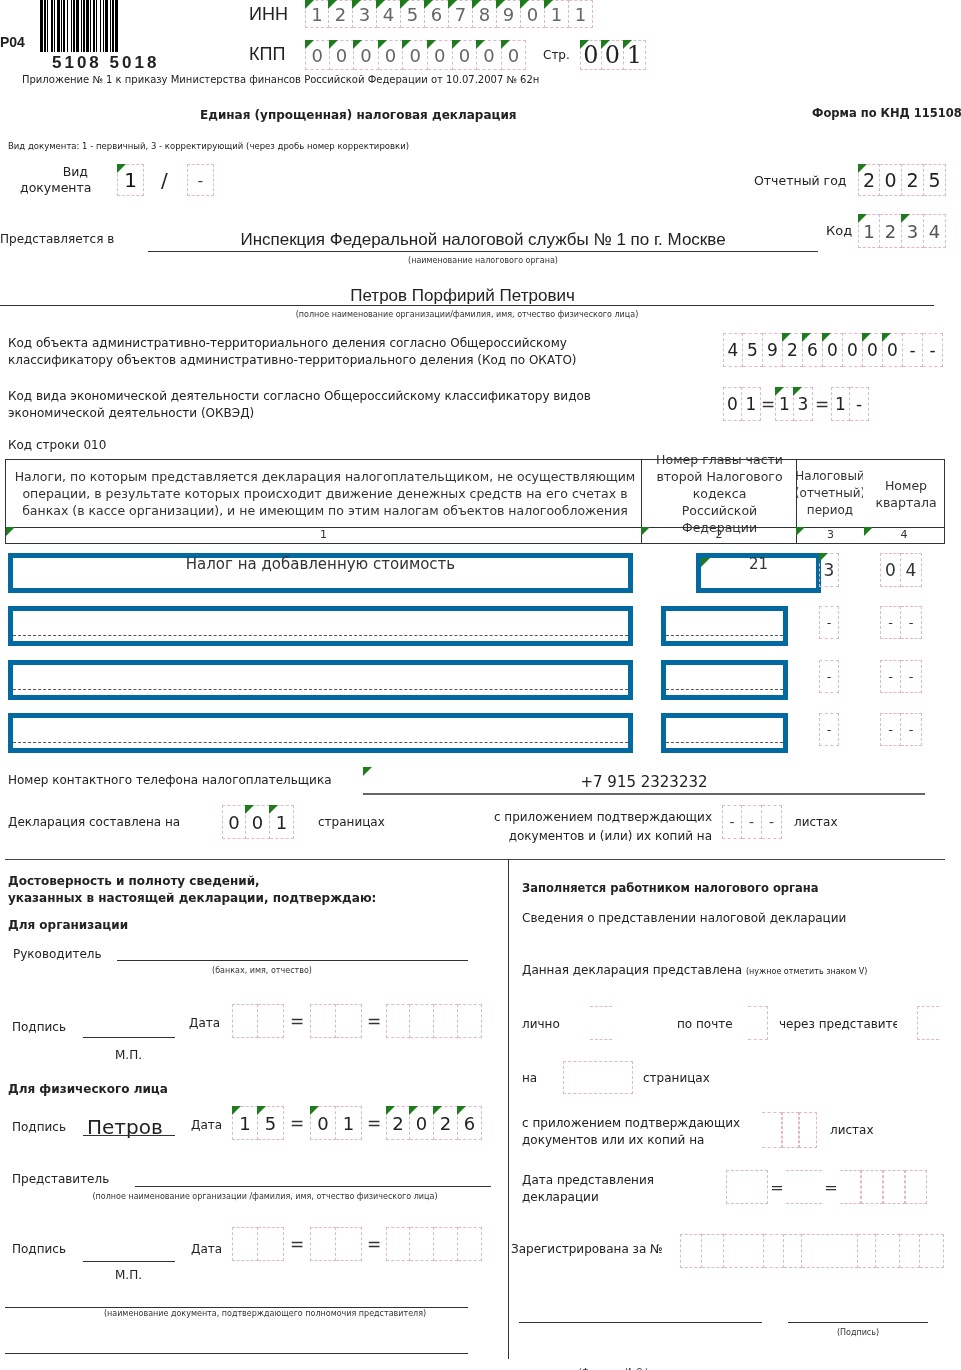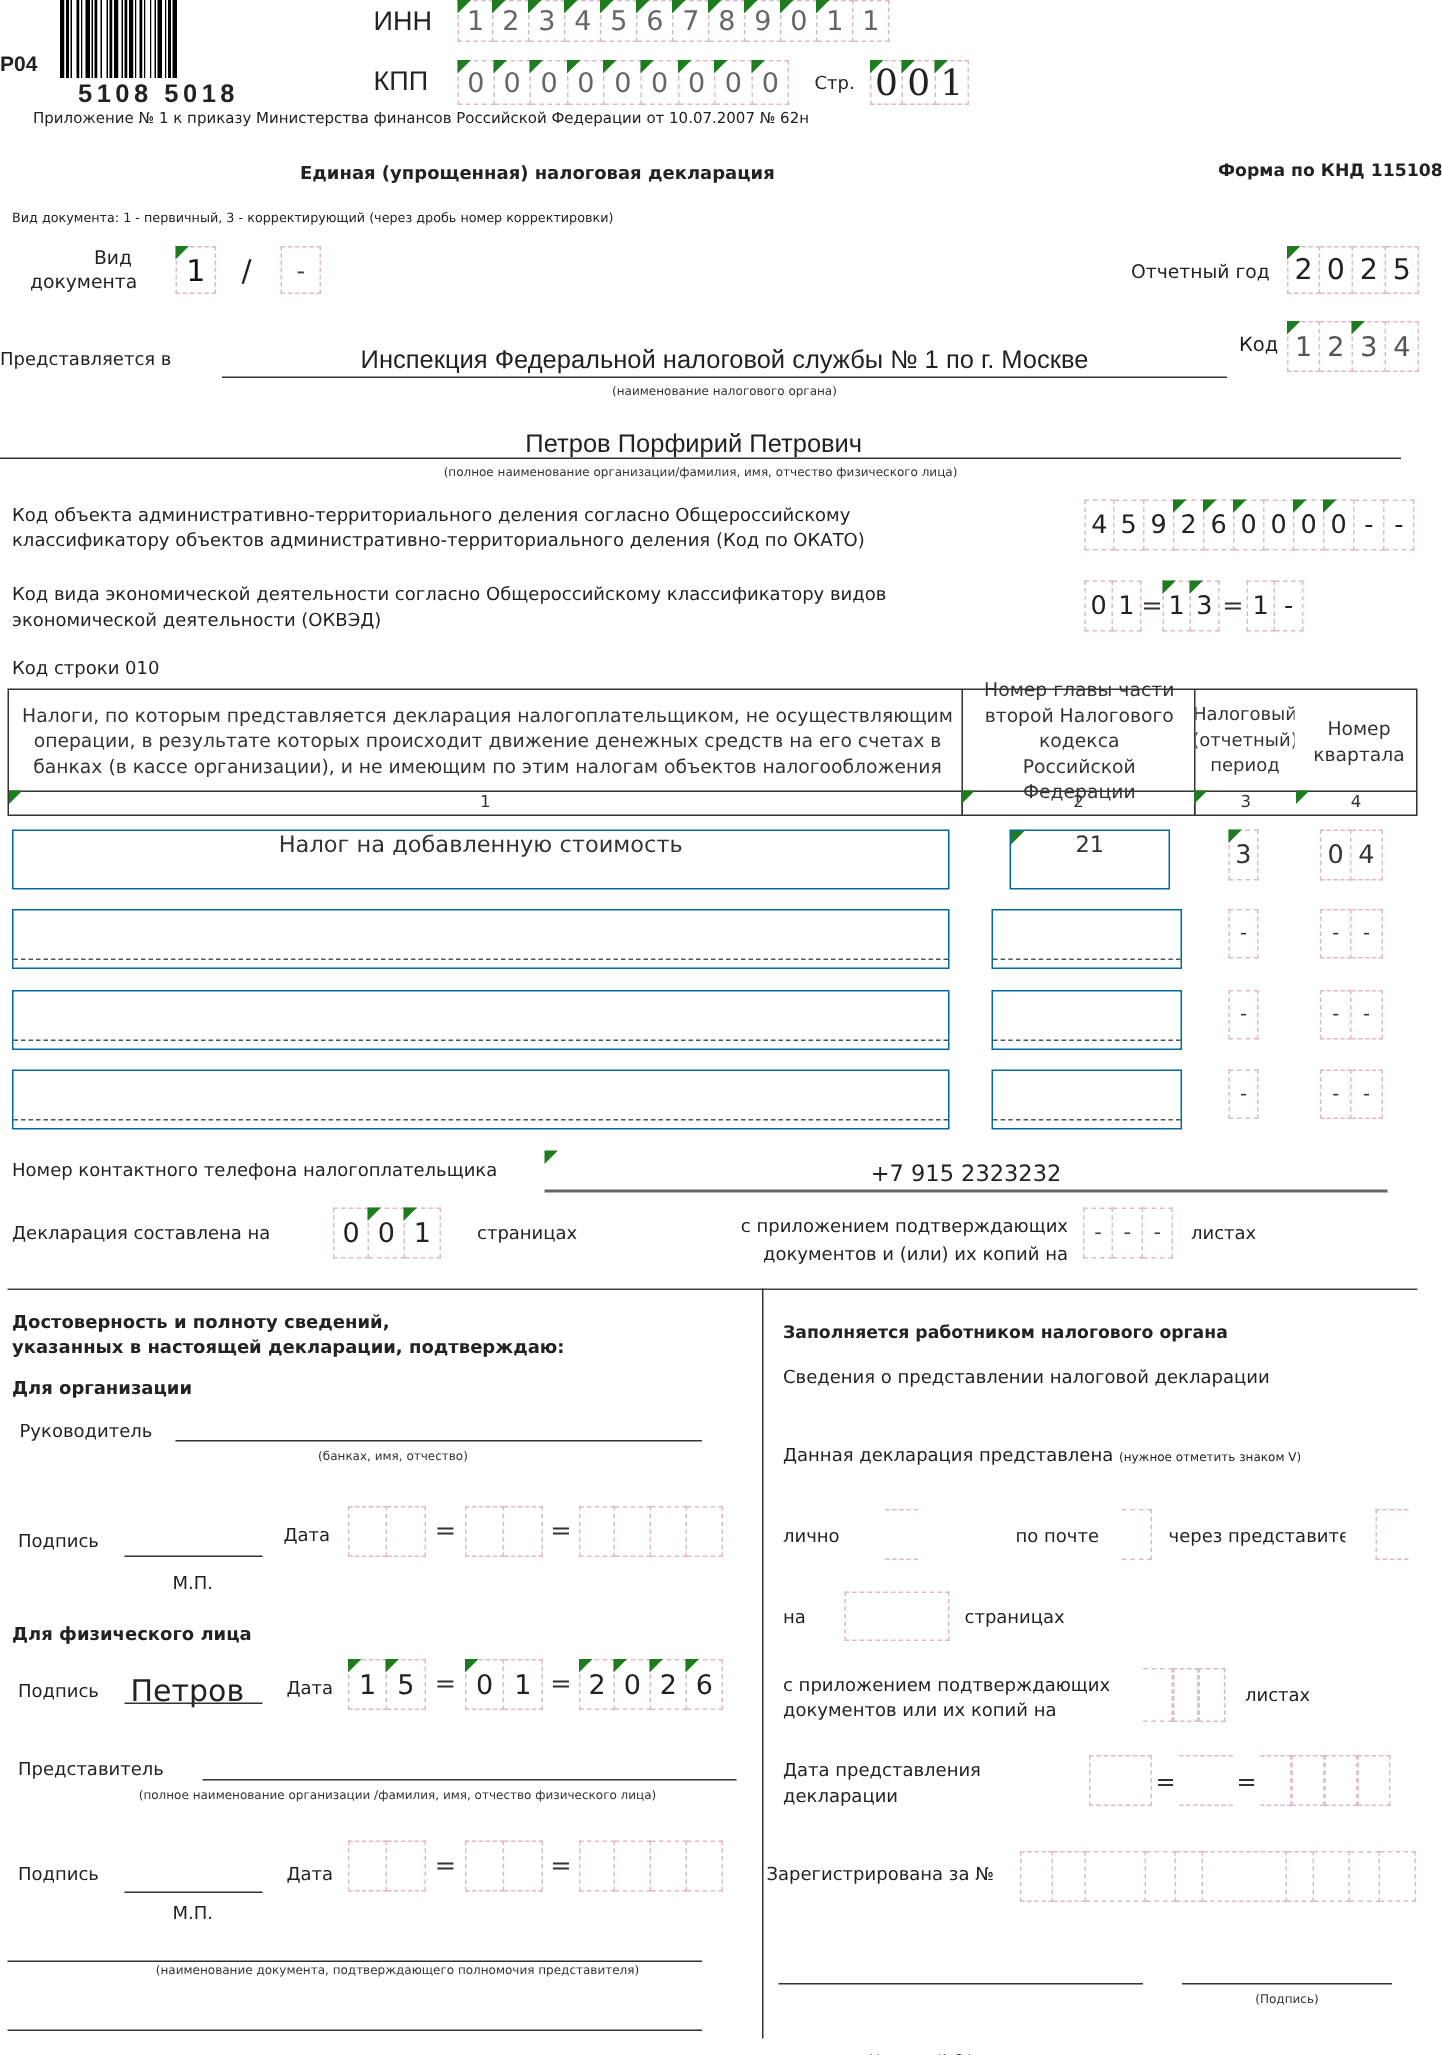--- a/index.html
+++ b/index.html
@@ -13,21 +13,21 @@
   .line { position: absolute; height: 0; border-top: 1px solid #333; }
   .vline { position: absolute; width: 0; border-left: 1px solid #333; }
   .cap { position: absolute; font-size: 8px; color: #333; white-space: nowrap; text-align: center; }
   .barcode { position: absolute; left: 40px; top: 0; width: 142px; height: 52px; display: flex; align-items: stretch; gap: 0; }
   .barcode span { display: block; background: #000; height: 100%; }
   .tbl { position: absolute; left: 5px; top: 459px; width: 940px; height: 85px; border: 1px solid #333; }
   .tbl .hc { position: absolute; top: 0; height: 67px; font-size: 12.5px; line-height: 17px; text-align: center; display: flex; align-items: center; justify-content: center; color: #333; }
   .tbl .nc { position: absolute; top: 67px; height: 17px; font-size: 11px; text-align: center; border-top: 1px solid #333; color: #333; }
   .tbl .vd { position: absolute; top: 0; bottom: 0; border-left: 1px solid #333; }
   .flagmark { position: absolute; width: 0; height: 0; border-top: 9px solid #1e7b1e; border-right: 9px solid transparent; }
-  .pbox { position: absolute; border: 1px solid #0369a1; display: flex; align-items: flex-start; justify-content: center; padding-bottom: 19px; }
+  .pbox { position: absolute; border: 5px solid #0369a1; display: flex; align-items: center; justify-content: center; padding-bottom: 19px; }
   .pbox .dash { position: absolute; left: 0; right: 0; bottom: 5px; border-top: 1px dashed #555; }
   .bold { font-weight: bold; }
 </style>
 </head>
 <body>
 
 <div class="t bold" style="left:0;top:34px;font-size:14px;font-family:'Liberation Sans',sans-serif;">Р04</div>
 <div class="barcode" id="barcode">
     <span style="width: 3px; background: rgb(0, 0, 0);"></span>
     <span style="width: 1px; background: rgb(255, 255, 255);"></span>
@@ -213,21 +213,21 @@
   <span class="flagmark" style="left:635px;top:67px;"></span>
   <span class="flagmark" style="left:790px;top:67px;"></span>
   <span class="flagmark" style="left:858px;top:67px;"></span>
 </div>
 
 <div id="rows">
     <div>
       <div class="pbox" style="left: 8px; top: 553px; width: 625px; height: 40px; font-size: 15px; color: rgb(51, 51, 51);">
         <span>Налог на добавленную стоимость</span>
       </div>
-      <div class="pbox" style="left: 673px; top: 553px; width: 107px; height: 40px; font-size: 15px; color: rgb(51, 51, 51);">
+      <div class="pbox" style="left: 696px; top: 553px; width: 125px; height: 40px; font-size: 15px; color: rgb(51, 51, 51);">
         <span>21</span>
         <span class="flagmark" style="left: 0px; top: 0px;"></span>
       </div>
       <div class="cells" style="left: 819px; top: 553px; height: 34px;">
         <div class="cell flag" style="width: 20px; height: 100%; font-size: 17px; color: rgb(51, 51, 51);">3</div>
       </div>
       <div class="cells" style="left: 880px; top: 553px; height: 34px;">
         <div class="cell" style="width: 21px; height: 100%; font-size: 17px; color: rgb(51, 51, 51);">0</div>
         <div class="cell" style="width: 21px; height: 100%; font-size: 17px; color: rgb(51, 51, 51); border-left: none;">4</div>
       </div>

